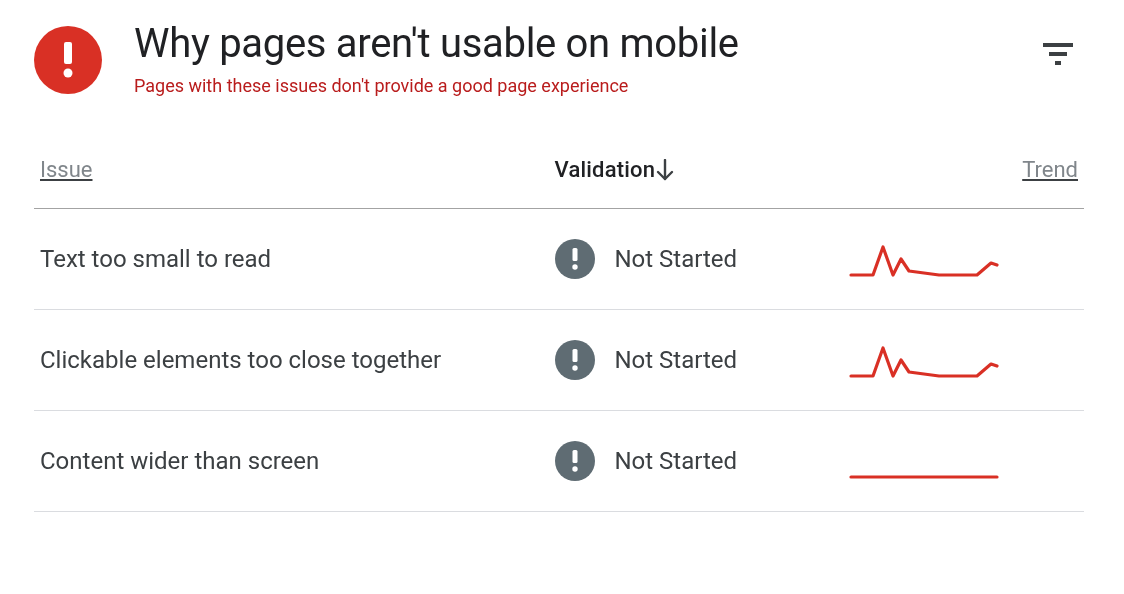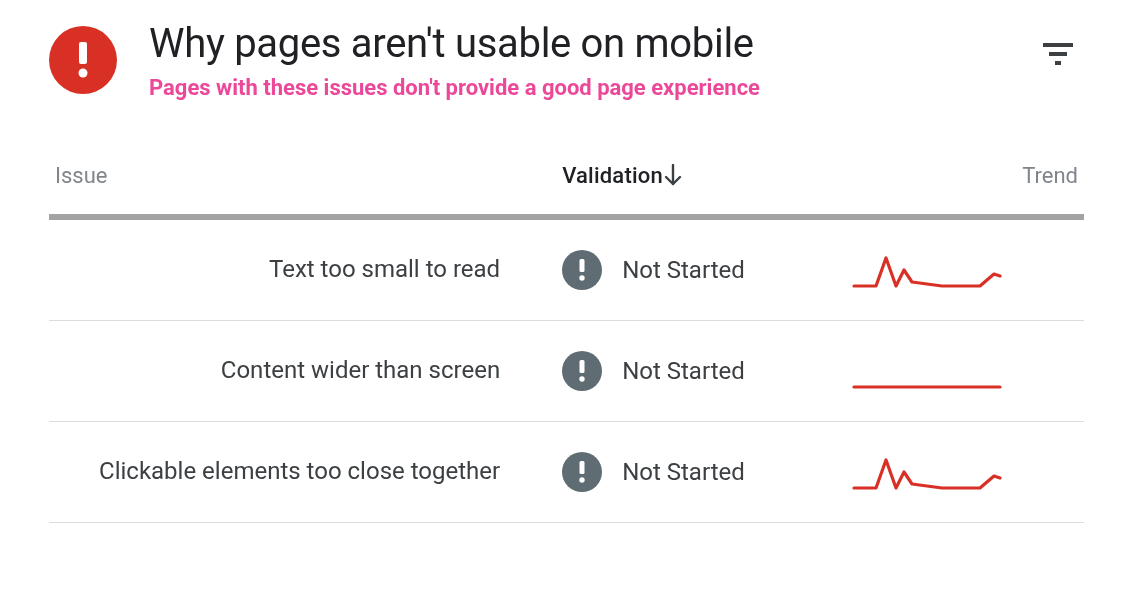--- a/index.html
+++ b/index.html
@@ -5,21 +5,21 @@
     * { box-sizing: border-box; margin: 0; padding: 0; }
     body {
       font-family: 'Google Sans', Roboto, Arial, sans-serif;
       background: #ffffff;
       width: 1124px;
       height: 594px;
       overflow: hidden;
       color: #3c4043;
     }
     .container {
-      padding: 20px 40px 0 49px;
+      padding: 20px 40px 0 34px;
     }
     .header {
       display: flex;
       align-items: flex-start;
       gap: 32px;
       margin-bottom: 60px;
     }
     .header-icon {
       flex: 0 0 auto;
       width: 68px;
@@ -35,23 +35,23 @@
     .header-text { flex: 1 1 auto; }
     .header-title {
       font-size: 40px;
       font-weight: 400;
       color: #202124;
       line-height: 1.2;
       margin-bottom: 6px;
       letter-spacing: -0.3px;
     }
     .header-subtitle {
-      font-size: 22px;
-      font-weight: 700;
-      color: #ec4899;
+      font-size: 18px;
+      font-weight: 400;
+      color: #b91c1c;
       line-height: 1.3;
     }
     .filter-btn {
       flex: 0 0 auto;
       width: 40px;
       height: 40px;
       display: flex;
       align-items: center;
       justify-content: center;
       cursor: pointer;
@@ -75,33 +75,32 @@
     th.col-validation { width: 28%; }
     th.col-trend { width: 23%; text-align: right; }
     .sort-header {
       display: inline-flex;
       align-items: center;
       gap: 0;
       cursor: pointer;
       color: #5f6368;
     }
     .sort-header .hdr-label { color: #202124; font-weight: 500; letter-spacing: 0.2px; }
-    thead tr { border-bottom: 6px solid #a3a3a3; }
+    thead tr { border-bottom: 1px solid #a3a3a3; text-decoration: underline; }
     tbody tr { border-bottom: 1px solid #dadce0; }
     td {
       padding: 30px 6px;
       font-size: 24px;
       color: #3c4043;
       vertical-align: middle;
     }
     .issue-name {
       font-weight: 400;
       line-height: 1.4;
       padding-right: 56px;
-      text-align: right;
     }
     .validation-cell {
       display: flex;
       align-items: center;
       gap: 20px;
       text-align: right;
     }
     .status-icon {
       width: 40px;
       height: 40px;
@@ -181,52 +180,52 @@
             <span class="status-label">Not Started</span>
           </div>
         </td>
         <td class="trend-cell">
           <svg width="150" height="40" viewBox="0 0 150 40">
             <path d="M2,36 L24,36 L34,8 L44,36 L52,20 L60,32 L90,36 L128,36 L142,24 L148,26" fill="none" stroke="#d93025" stroke-width="3.2" stroke-linejoin="round" stroke-linecap="round"></path>
           </svg>
         </td>
       </tr>
       <tr>
+        <td class="issue-name">Clickable elements too close together</td>
+        <td>
+          <div class="validation-cell">
+            <div class="status-icon">
+              <svg width="8" height="22" viewBox="0 0 8 22">
+                <rect x="1.5" y="0" width="5" height="13" rx="1.5" fill="#ffffff"></rect>
+                <circle cx="4" cy="19" r="2.7" fill="#ffffff"></circle>
+              </svg>
+            </div>
+            <span class="status-label">Not Started</span>
+          </div>
+        </td>
+        <td class="trend-cell">
+          <svg width="150" height="40" viewBox="0 0 150 40">
+            <path d="M2,36 L24,36 L34,8 L44,36 L52,20 L60,32 L90,36 L128,36 L142,24 L148,26" fill="none" stroke="#d93025" stroke-width="3.2" stroke-linejoin="round" stroke-linecap="round"></path>
+          </svg>
+        </td>
+      </tr>
+      <tr>
         <td class="issue-name">Content wider than screen</td>
         <td>
           <div class="validation-cell">
             <div class="status-icon">
               <svg width="8" height="22" viewBox="0 0 8 22">
                 <rect x="1.5" y="0" width="5" height="13" rx="1.5" fill="#ffffff"></rect>
                 <circle cx="4" cy="19" r="2.7" fill="#ffffff"></circle>
               </svg>
             </div>
             <span class="status-label">Not Started</span>
           </div>
         </td>
         <td class="trend-cell">
           <svg width="150" height="40" viewBox="0 0 150 40">
             <path d="M2,36 L148,36" fill="none" stroke="#d93025" stroke-width="3.2" stroke-linecap="round"></path>
           </svg>
         </td>
       </tr>
-      <tr>
-        <td class="issue-name">Clickable elements too close together</td>
-        <td>
-          <div class="validation-cell">
-            <div class="status-icon">
-              <svg width="8" height="22" viewBox="0 0 8 22">
-                <rect x="1.5" y="0" width="5" height="13" rx="1.5" fill="#ffffff"></rect>
-                <circle cx="4" cy="19" r="2.7" fill="#ffffff"></circle>
-              </svg>
-            </div>
-            <span class="status-label">Not Started</span>
-          </div>
-        </td>
-        <td class="trend-cell">
-          <svg width="150" height="40" viewBox="0 0 150 40">
-            <path d="M2,36 L24,36 L34,8 L44,36 L52,20 L60,32 L90,36 L128,36 L142,24 L148,26" fill="none" stroke="#d93025" stroke-width="3.2" stroke-linejoin="round" stroke-linecap="round"></path>
-          </svg>
-        </td>
-      </tr>
     </tbody>
   </table>
 </div>
 
 </body></html>

